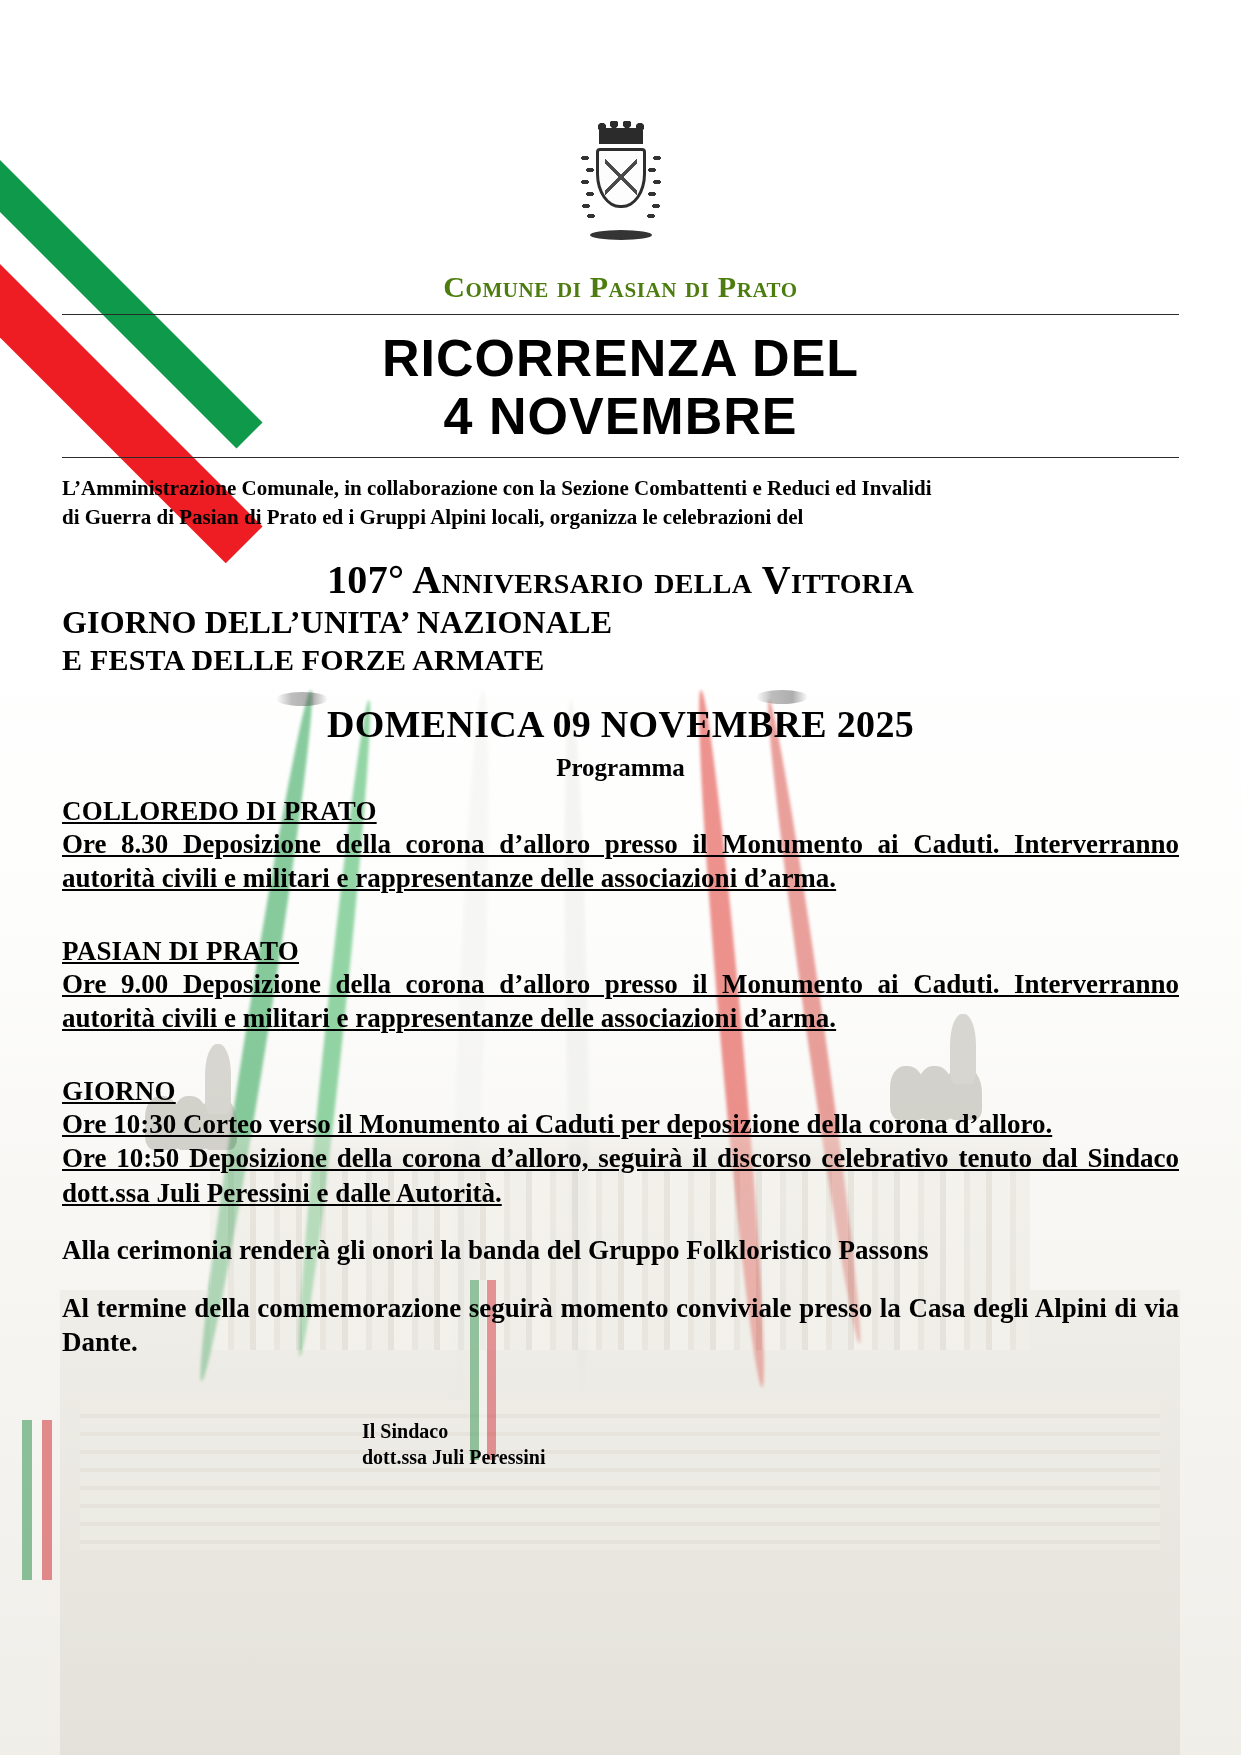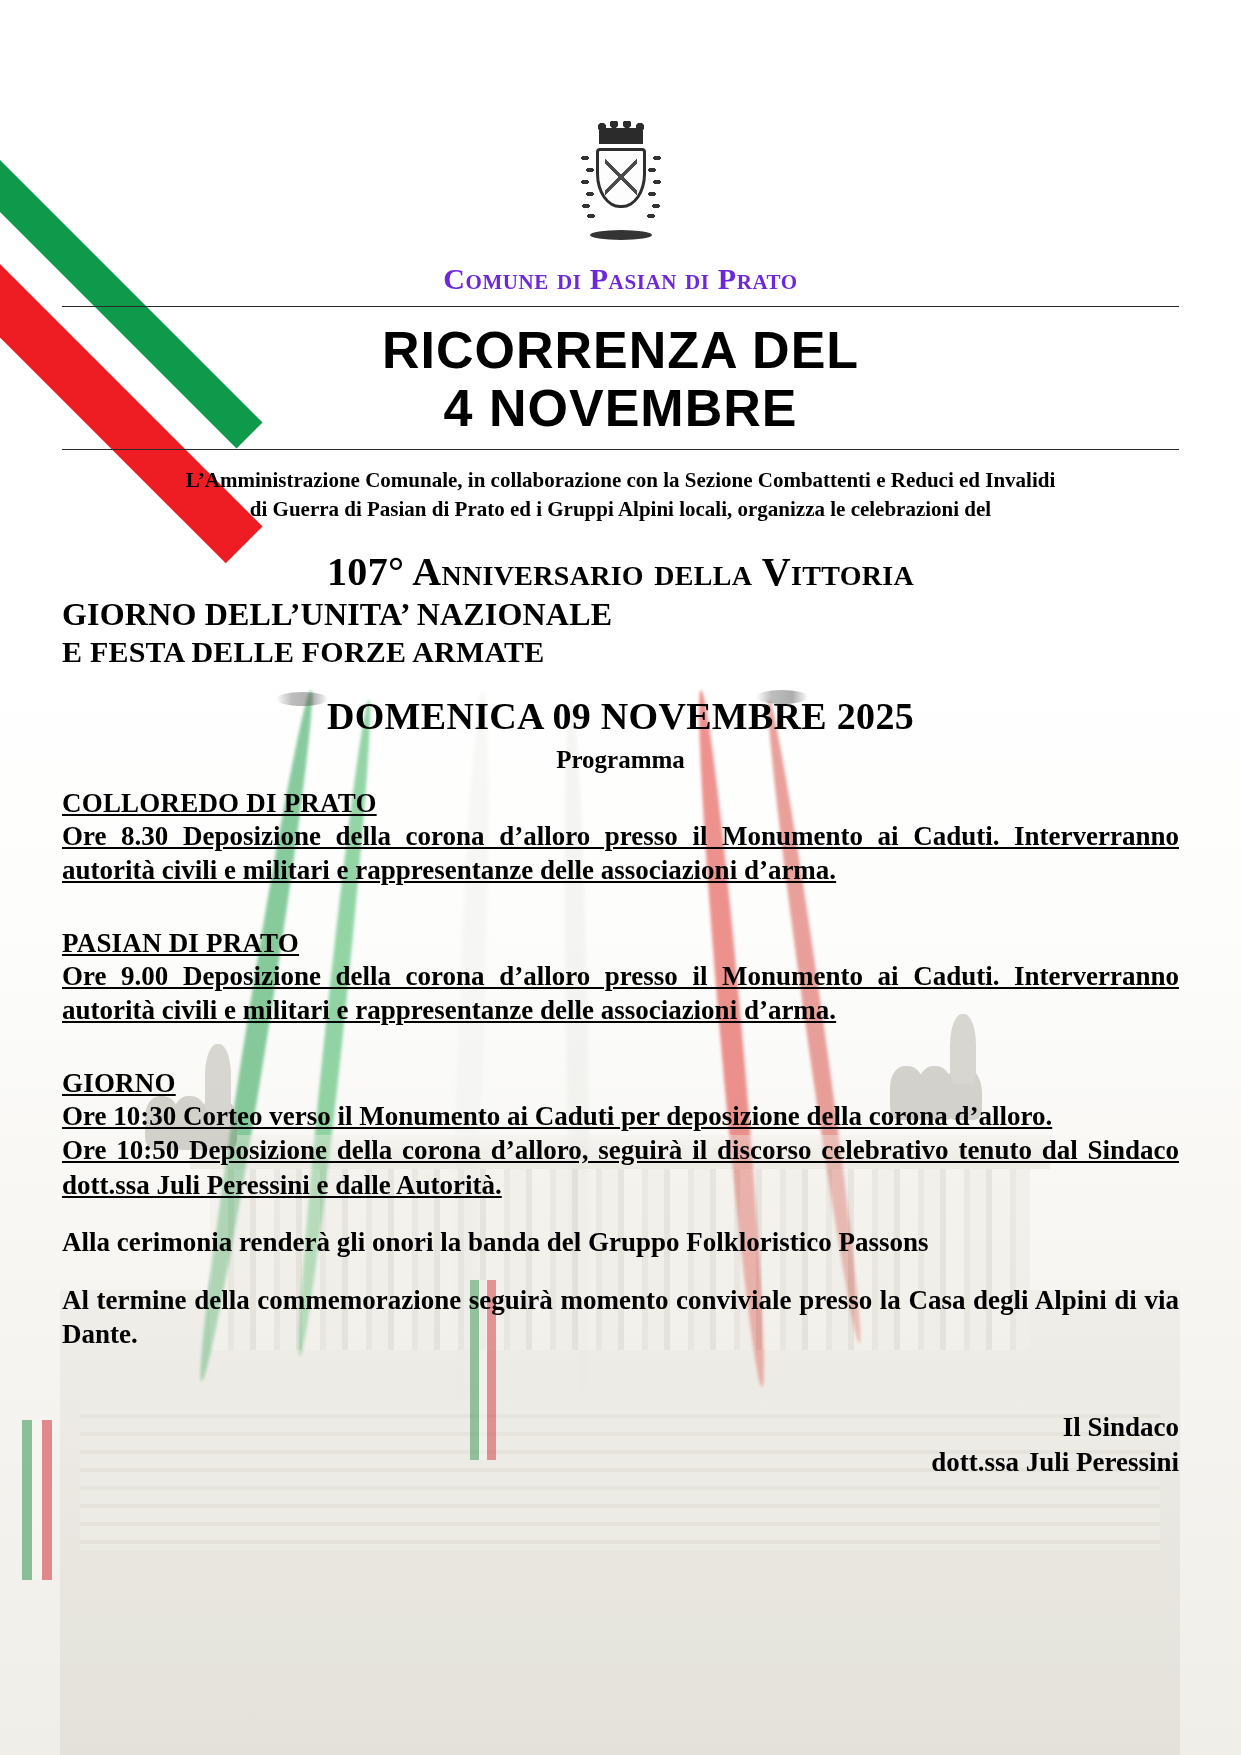--- a/index.html
+++ b/index.html
@@ -225,42 +225,41 @@
     border-radius: 50%;
   }
 
   .comune-name {
     text-align: center;
     font-family: "Liberation Serif", serif;
     font-weight: bold;
     font-size: 30px;
     letter-spacing: 0.6px;
     font-variant: small-caps;
-    margin-top: 22px;
-    color: #6d28d9;
+    margin-top: 30px;
+    color: #4d7c0f;
   }
 
   .rule {
     border: none;
     border-top: 1.5px solid #2b2b2b;
     margin: 10px 0 0 0;
   }
 
   .title-main {
     font-family: "Liberation Sans", sans-serif;
     font-weight: bold;
     font-size: 52px;
     text-align: center;
     line-height: 1.12;
     letter-spacing: 1px;
     margin: 14px 0 12px 0;
   }
 
   .intro {
-    text-align: center;
     font-weight: bold;
     font-size: 21px;
     line-height: 1.35;
     margin-top: 16px;
   }
 
   .anniv {
     text-align: center;
     font-weight: bold;
     font-size: 40px;
@@ -307,23 +306,23 @@
   .spacer-lg { height: 26px; }
   .note {
     font-weight: bold;
     font-size: 27px;
     line-height: 1.28;
     margin-top: 23px;
     text-align: justify;
   }
   .signature {
     margin-top: 58px;
-    text-align: right;
-    font-weight: bold;
-    font-size: 27px;
+    text-align: left;
+    font-weight: bold;
+    font-size: 20px;
     line-height: 1.3;
     padding-left: 300px;
   }
 </style>
 </head>
 <body>
 
 <div class="poster">
 
   <div class="bg-layer">

